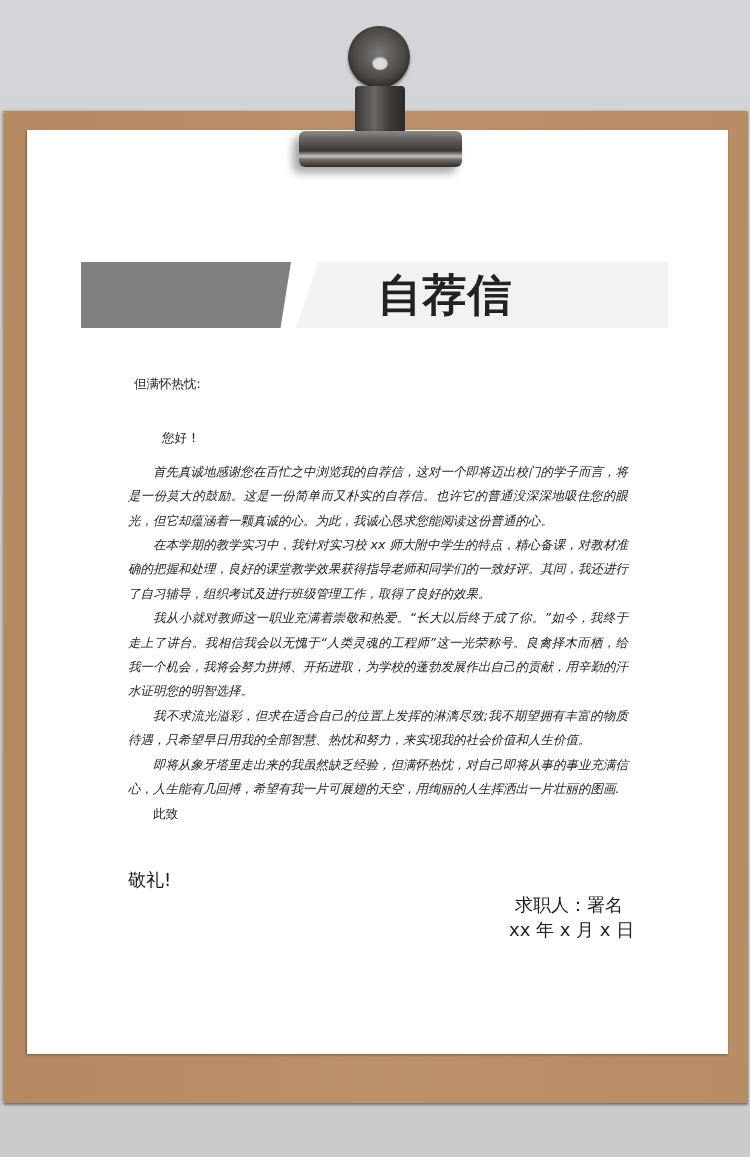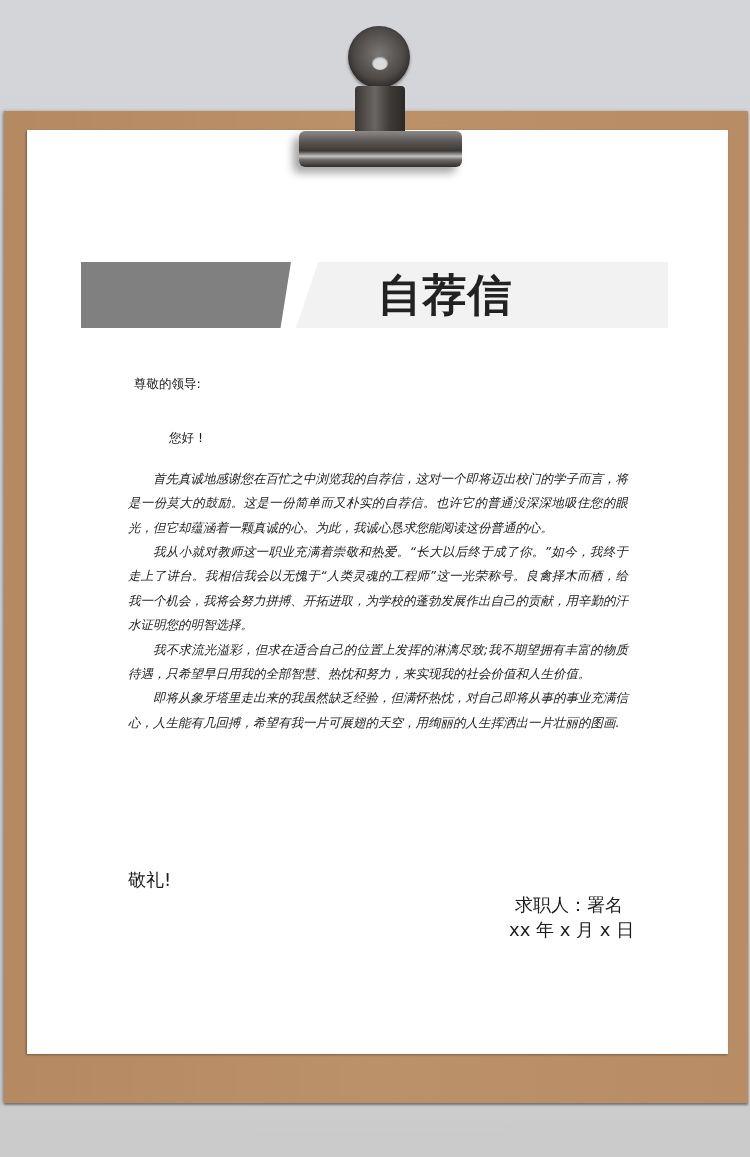--- a/index.html
+++ b/index.html
@@ -56,21 +56,21 @@
     font-size: 44px; font-weight: bold; color: #222222; letter-spacing: 1px;
     font-family: "DejaVu Sans", sans-serif;
     text-align: right;
   }
   .letter {
     position: absolute; left: 128px; top: 372px; width: 500px;
     font-size: 12.5px; color: #1c1c1c; line-height: 24.4px;
   }
   .salutation { margin-left: 6px; margin-bottom: 30px; }
   .p { text-indent: 25px; text-align: justify; margin: 0; font-style: italic; }
-  .greet { text-indent: 25px; margin: 16px; }
+  .greet { text-indent: 25px; margin: 9px; }
   .closing1 { text-indent: 25px; margin: 0; }
   .sign { position: absolute; left: 509px; font-size: 18px; color: #1c1c1c; }
 </style>
 </head>
 <body>
 
 <div class="board"></div>
 <div class="paper"></div>
 
 <div class="clip">
@@ -78,22 +78,24 @@
   <div class="clip-hole"></div>
   <div class="clip-neck"></div>
   <div class="clip-bar"></div>
 </div>
 
 <div class="banner-dark"></div>
 <div class="banner-light"></div>
 <div class="title">自荐信</div>
 
 <div class="letter">
-  <div class="salutation">尊敬的领导:</div>
+  <div class="salutation">但满怀热忱:</div>
   <p class="greet">您好 !</p>
   <p class="p">首先真诚地感谢您在百忙之中浏览我的自荐信，这对一个即将迈出校门的学子而言，将是一份莫大的鼓励。这是一份简单而又朴实的自荐信。也许它的普通没深深地吸住您的眼光，但它却蕴涵着一颗真诚的心。为此，我诚心恳求您能阅读这份普通的心。</p>
+  <p class="p">在本学期的教学实习中，我针对实习校 xx 师大附中学生的特点，精心备课，对教材准确的把握和处理，良好的课堂教学效果获得指导老师和同学们的一致好评。其间，我还进行了自习辅导，组织考试及进行班级管理工作，取得了良好的效果。</p>
   <p class="p">我从小就对教师这一职业充满着崇敬和热爱。“长大以后终于成了你。”如今，我终于走上了讲台。我相信我会以无愧于“人类灵魂的工程师”这一光荣称号。良禽择木而栖，给我一个机会，我将会努力拼搏、开拓进取，为学校的蓬勃发展作出自己的贡献，用辛勤的汗水证明您的明智选择。</p>
   <p class="p">我不求流光溢彩，但求在适合自己的位置上发挥的淋漓尽致;我不期望拥有丰富的物质待遇，只希望早日用我的全部智慧、热忱和努力，来实现我的社会价值和人生价值。</p>
   <p class="p">即将从象牙塔里走出来的我虽然缺乏经验，但满怀热忱，对自己即将从事的事业充满信心，人生能有几回搏，希望有我一片可展翅的天空，用绚丽的人生挥洒出一片壮丽的图画.</p>
+  <p class="closing1">此致</p>
 </div>
 <div class="sign" style="left:128px; top:868px;">敬礼!</div>
 <div class="sign" style="top:893px;margin-left:6px;">求职人：署名</div>
 <div class="sign" style="top:918px;">xx 年 x 月 x 日</div>
 
 </body></html>

